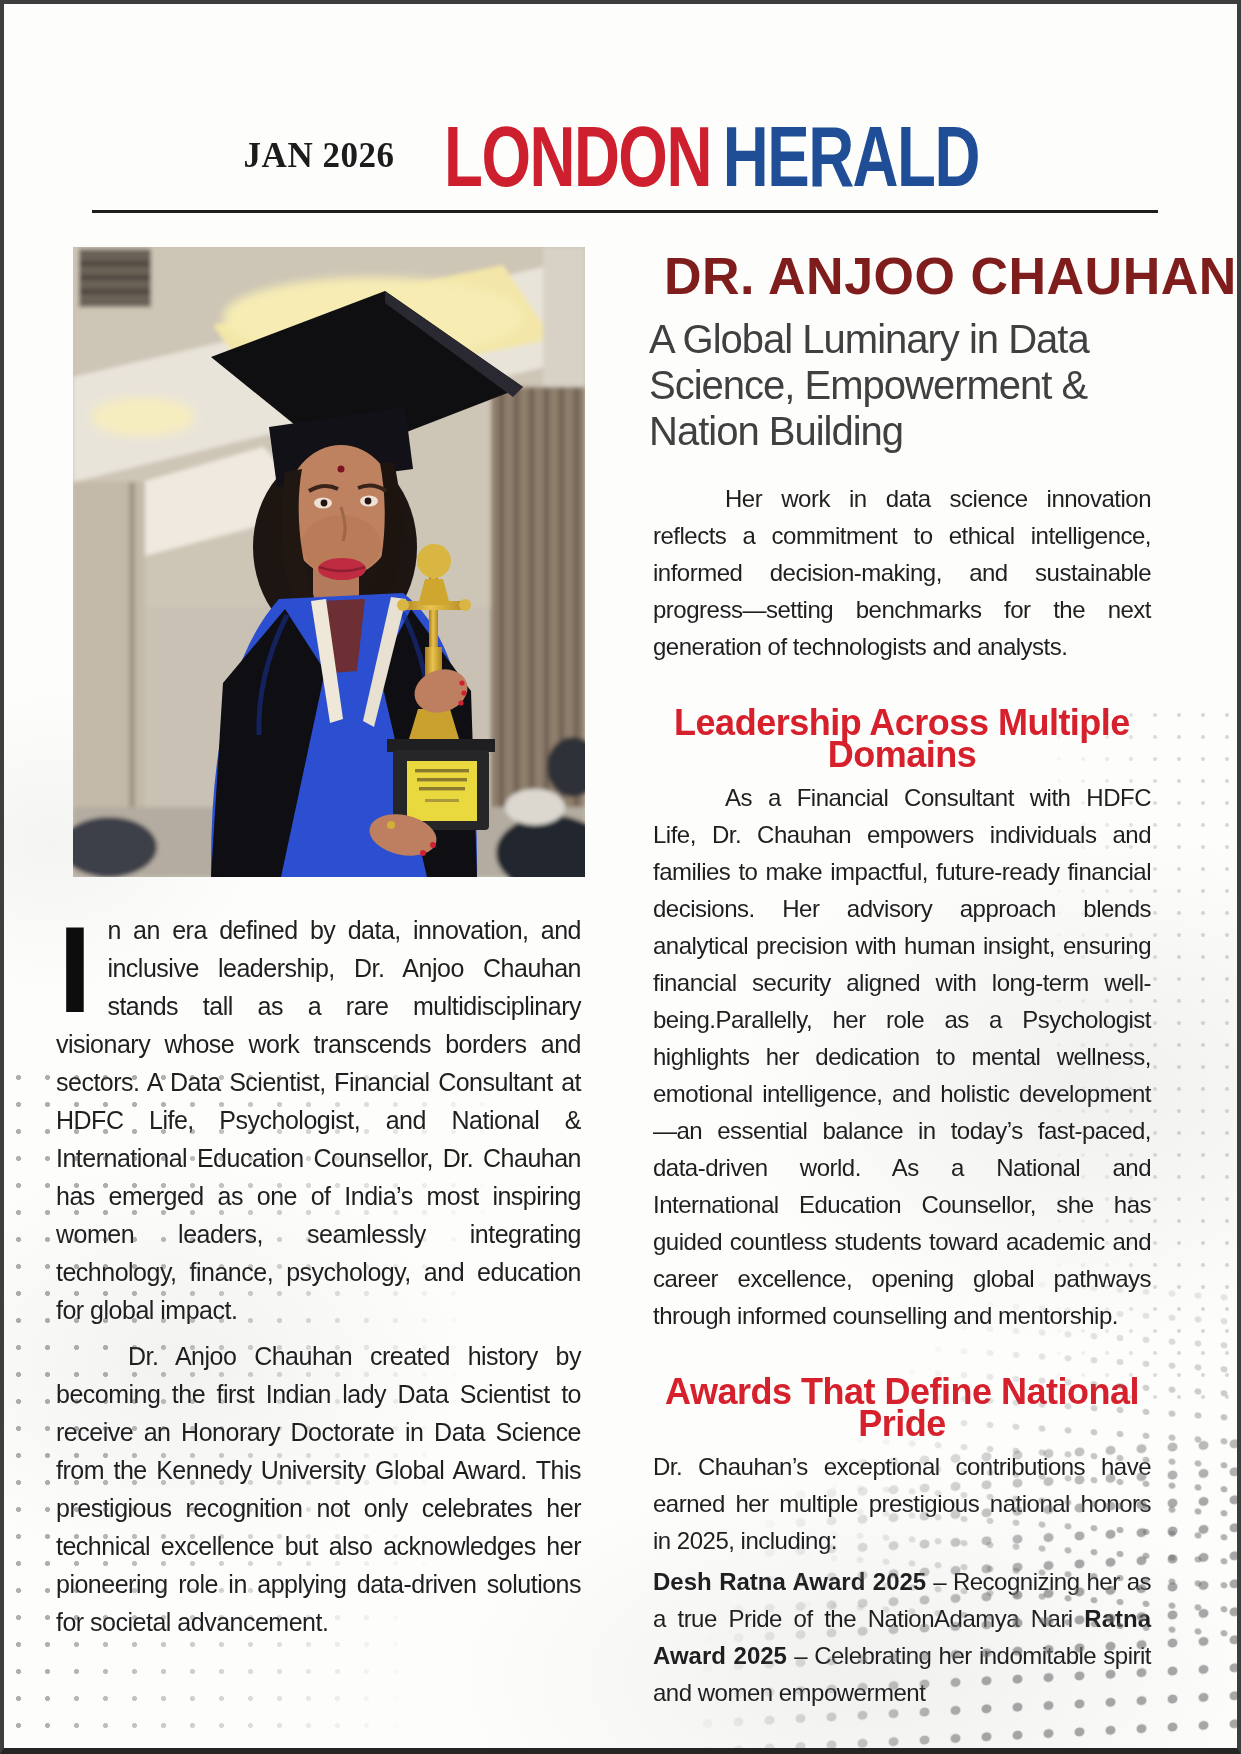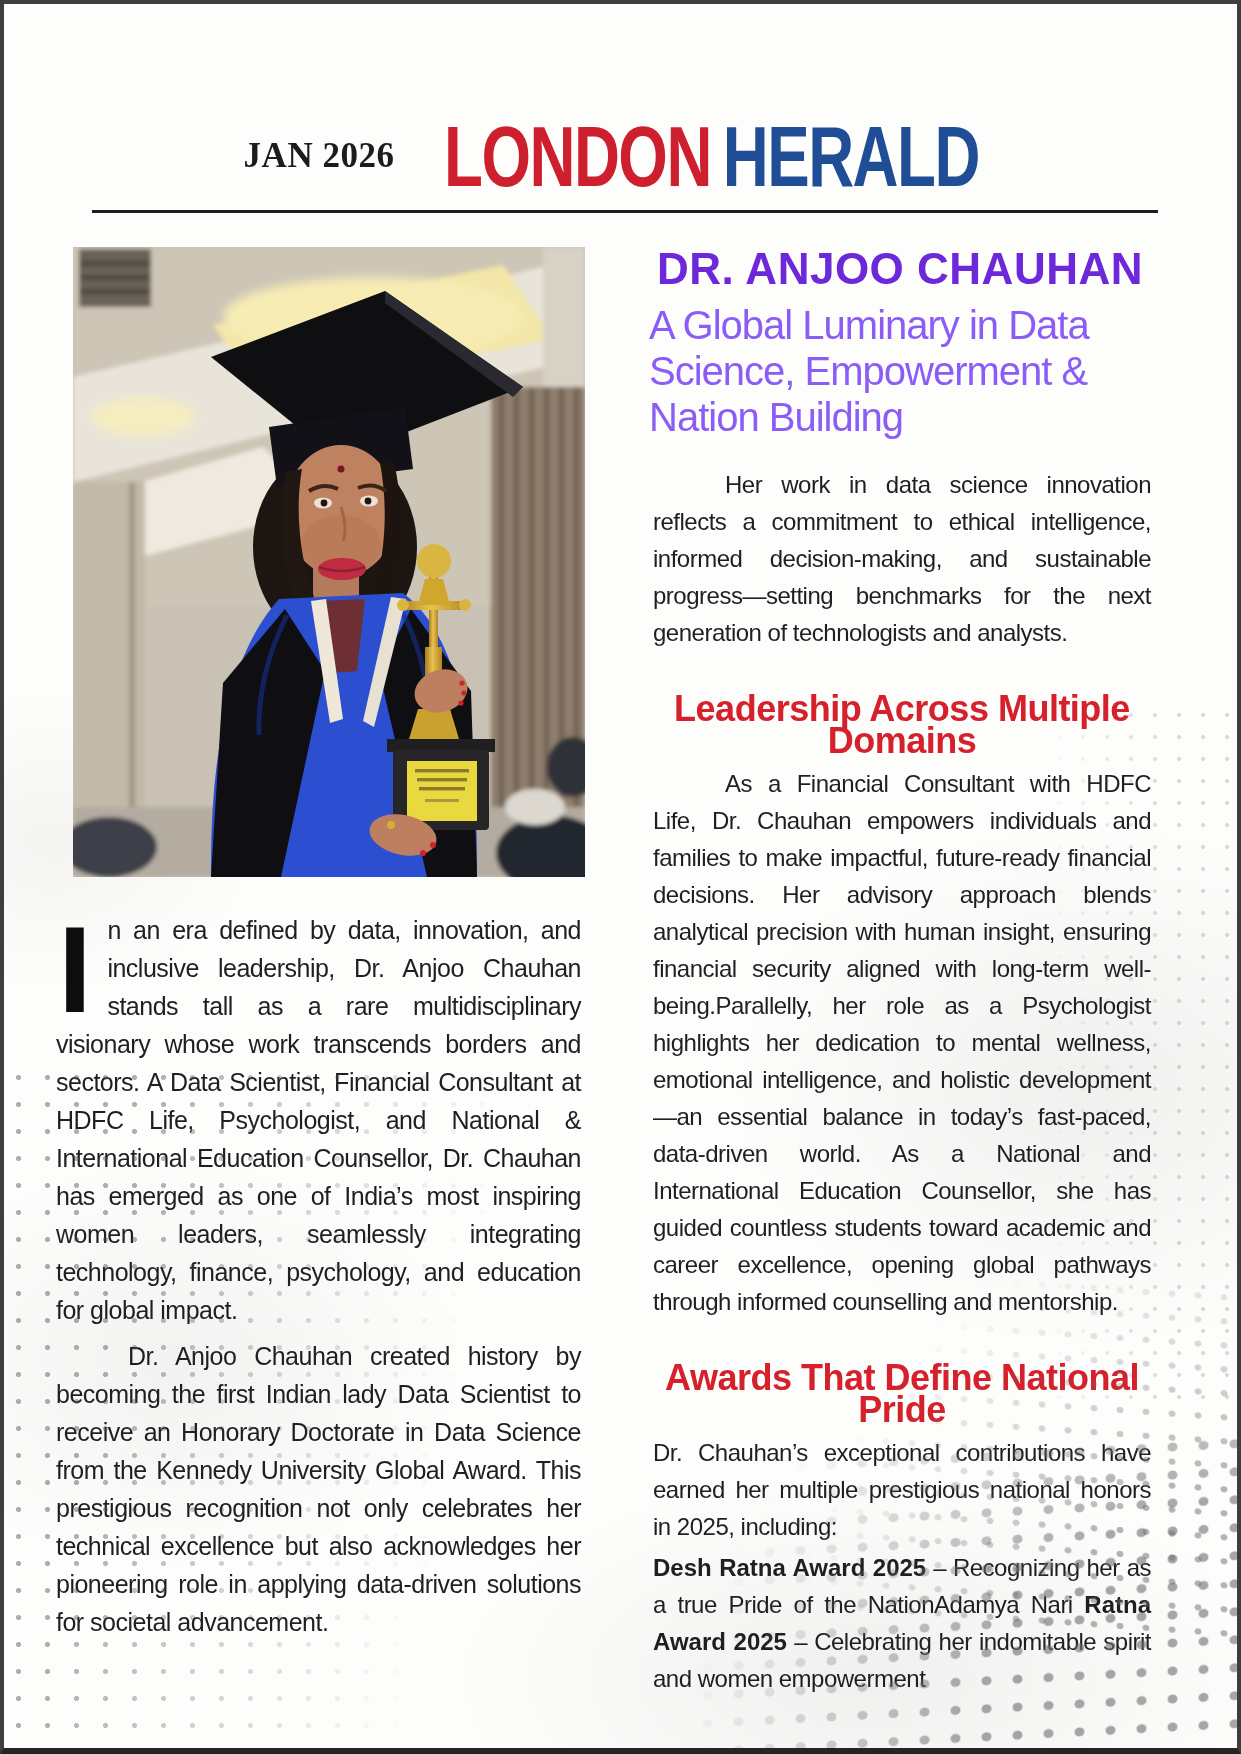--- a/index.html
+++ b/index.html
@@ -105,25 +105,25 @@
   .section-heading{
     color:#d6202b;font-weight:bold;font-size:36px;line-height:32px;
     text-align:center;letter-spacing:-0.5px;margin:0;
   }
   .drop-cap{
     float:left;
     font-weight:bold;font-size:122px;line-height:.84;
     margin:8px 16px 2px 2px;color:#0d0d0d;
   }
   .article-title{
-    color:#6d28d9;font-weight:bold;font-size:44px;line-height:50px;
-    letter-spacing:.5px;margin:8px;white-space:nowrap;
+    color:#7f1d1d;font-weight:bold;font-size:52px;line-height:50px;
+    letter-spacing:.5px;margin:15px;white-space:nowrap;
   }
   .article-subtitle{
-    color:#8b5cf6;font-size:40px;line-height:46px;letter-spacing:-1px;
+    color:#404040;font-size:40px;line-height:46px;letter-spacing:-1px;
     margin:4px 0 0 0;font-weight:normal;
   }
   .mt26{margin-top:26px;}
   .mt42{margin-top:42px;}
   .mt8{margin-top:8px;}
   .bold-run{font-weight:bold;letter-spacing:0;}
 </style>
 </head>
 <body>
 

